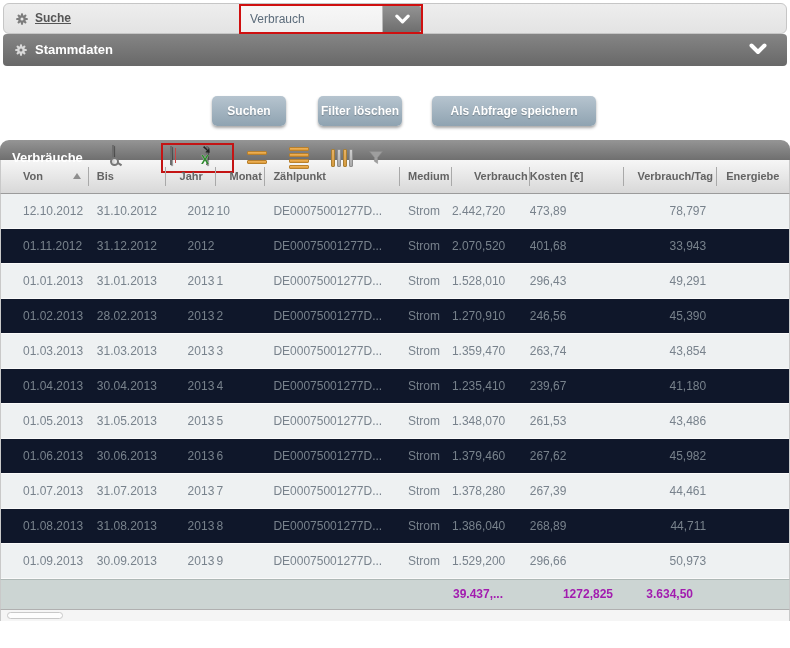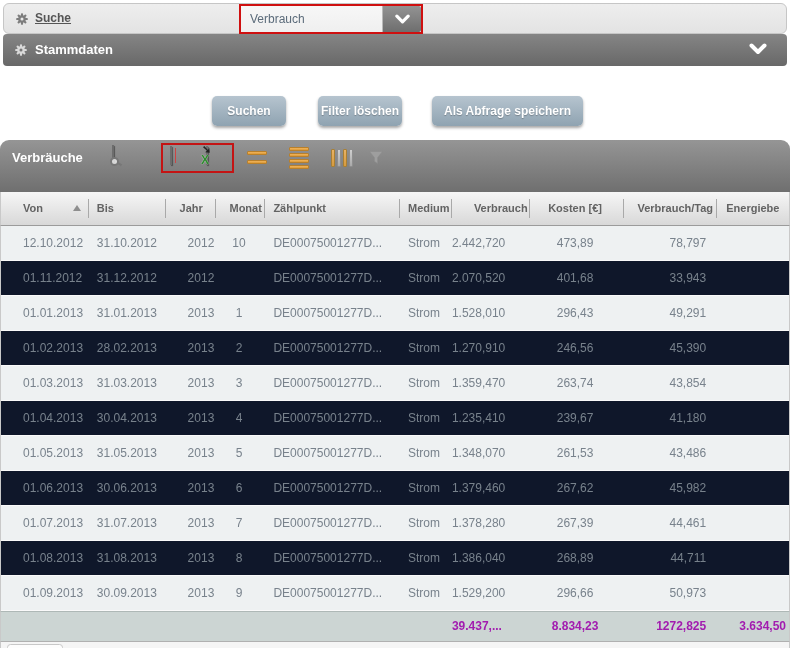--- a/index.html
+++ b/index.html
@@ -29,25 +29,25 @@
   .stamm-chevron { position:absolute; right:20px; top:9px; }
 
   
   .actions { position:absolute; left:0; top:96px; width:790px; height:32px; }
   .btn { position:absolute; top:0; height:30px; border:none; border-radius:5px;
     background:linear-gradient(#b6c4cf,#8fa3b1); color:#fff; font-weight:bold;
     font-size:12px; font-family:"Liberation Sans",sans-serif; text-align:center;
     box-shadow:0 2px 3px rgba(0,0,0,.35); text-shadow:0 1px 1px rgba(0,0,0,.25); cursor:pointer; }
   .btn-suchen  { left:212px; width:74px; }
   .btn-filter  { left:318px; width:84px; }
-  .btn-abfrage { left:432px; width:151px; }
+  .btn-abfrage { left:432px; width:164px; }
 
   
   .grid { position:absolute; left:0; top:140px; width:790px; height:508px; }
-  .toolbar { position:relative; height:52px; background:linear-gradient(#959595,#6f6f6f);
+  .toolbar { position:relative; height:20px; background:linear-gradient(#959595,#6f6f6f);
     border-radius:9px 9px 0 0;text-decoration:underline; }
   .tb-title { position:absolute; left:12px; top:0; line-height:36px;
     font-size:13px; font-weight:bold; color:#fff; }
   .tb-icon { position:absolute; cursor:pointer; }
   .red-group { position:absolute; left:161px; top:3px; width:73px; height:30px;
     border:2px solid #c41414; }
   .red-group .tb-icon { position:absolute; top:2px; }
 
   
   .doc { width:16px; height:20px; background:#f4f4f4; border:1px solid #6d6d6d;
@@ -82,21 +82,21 @@
   .th:after { content:''; position:absolute; right:0; top:7px; bottom:7px; width:1px; background:#a9a9a9; }
   .th:last-child:after { display:none; }
   .sort-asc { position:absolute; right:8px; top:13px; width:0; height:0;
     border-left:4px solid transparent; border-right:4px solid transparent; border-bottom:6px solid #8e8e8e; }
 
   
   .c0{width:88px}.c1{width:77px}.c2{width:51px}.c3{width:49px}.c4{width:135px}
   .c5{width:52px}.c6{width:78px}.c7{width:95px}.c8{width:93px}.c9{width:72px}
   .pl10{padding-left:22px}.pl8{padding-left:8px}.pl14{padding-left:14px}
   .pl13{padding-left:13px}.pl9{padding-left:9px}
-  .ar8{text-align:center;padding-right:4px}.ar10{padding-right:10px}
+  .ar8{text-align:left;padding-right:4px}.ar10{padding-right:10px}
   .ar11{text-align:right;padding-right:11px}.ar7{text-align:right;padding-right:3px}
 
   
   .tbody { border-left:1px solid #c9c9c9; border-right:1px solid #c9c9c9; }
   .trow { display:flex; height:35px; border-bottom:1px solid #fafafa; cursor:pointer; }
   .trow.odd  { background:#eef1f2; }
   .trow.even { background:#0f172a; }
   .cell { font-size:12px; color:#78828c; line-height:35px; white-space:nowrap; overflow:hidden; }
 
   
@@ -352,21 +352,20 @@
     </div>
 
   <div class="tfoot">
       <div class="fcell c0 pl10"></div>
       <div class="fcell c1 pl8"></div>
       <div class="fcell c2 pl10"></div>
       <div class="fcell c3 ar8"></div>
       <div class="fcell c4 pl8"></div>
       <div class="fcell c5 pl8"></div>
       <div class="fcell c6 ar10">39.437,...</div>
-      <div class="fcell c7 ar8">8.834,23</div>
       <div class="fcell c8 ar11">1272,825</div>
       <div class="fcell c9 ar7">3.634,50</div>
     </div>
 
   <div class="strip">
     <span class="thumb"></span>
   </div>
 </div>
 
 </body></html>

